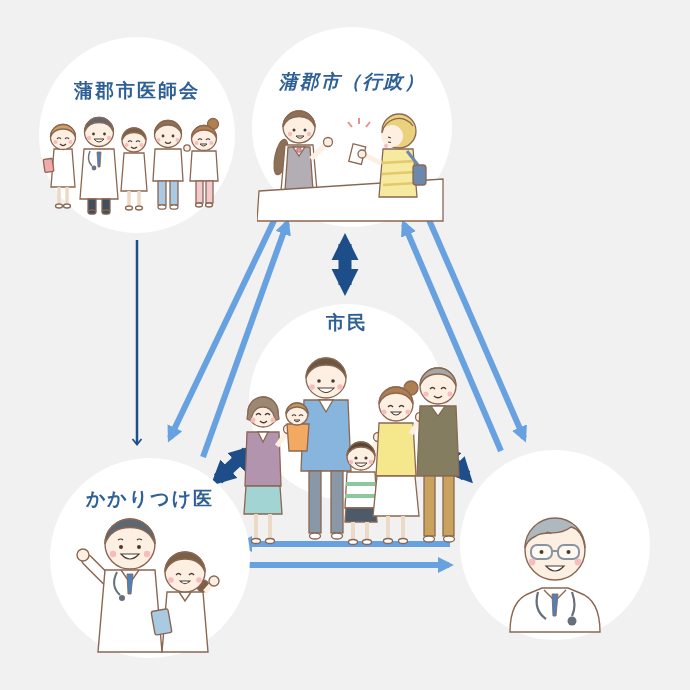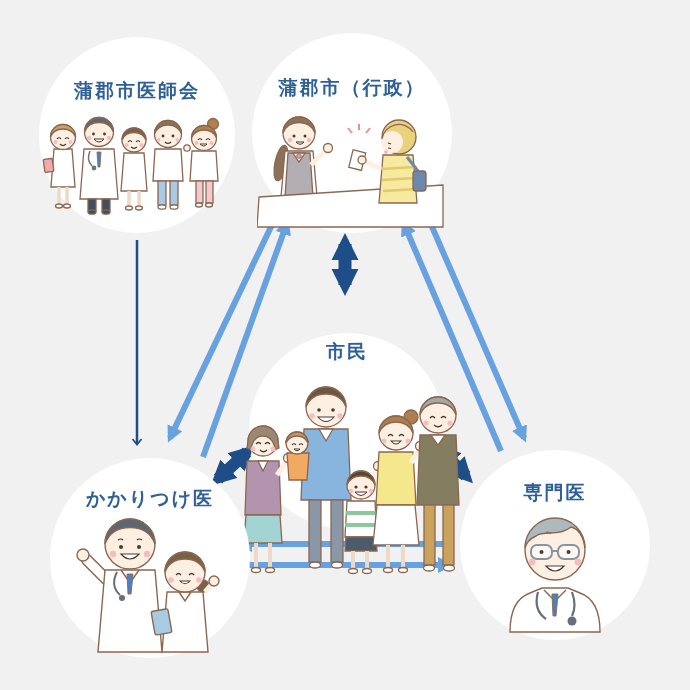--- a/index.html
+++ b/index.html
@@ -17,23 +17,23 @@
   }
   .node-label{
     position:absolute;left:0;width:100%;
     text-align:center;font-weight:bold;
     font-size:19px;letter-spacing:2px;
     color:#2e6096;z-index:4;white-space:nowrap;
   }
   .illus{position:absolute;z-index:3;}
   #n-assoc{left:39px;top:37px;width:196px;height:196px;}
   #n-assoc .node-label{top:41px;}
-  #n-gov{left:252px;top:33px;width:200px;height:200px;}
+  #n-gov{left:252px;top:27px;width:200px;height:200px;font-style:italic;}
   #n-gov .node-label{top:42px;}
-  #n-citizens{left:249px;top:304px;width:196px;height:196px;margin-top:29px;}
+  #n-citizens{left:249px;top:304px;width:196px;height:196px;}
   #n-citizens .node-label{top:6px;}
   #n-family{left:50px;top:458px;width:200px;height:200px;}
   #n-family .node-label{top:28px;font-family:Liberation Mono, monospace;}
   #n-spec{left:460px;top:450px;width:190px;height:190px;}
   #n-spec .node-label{top:30px;}
 </style>
 </head>
 <body>
 
 <div class="stage">
@@ -323,21 +323,20 @@
         <path d="M110,66 a20,20 0 0 1 40,0 q-5,-13 -20,-13 q-15,0 -20,13 z" fill="#7c6046"></path>
       </g>
       <path d="M121,69 q2.5,-3 5,0 M134,69 q2.5,-3 5,0" fill="none" stroke="#4a3a30" stroke-width="1.3"></path>
       <path d="M125,75 q5,5.5 10,0 z" fill="#fff" stroke="#4a3a30" stroke-width="1.1"></path>
       <circle cx="116" cy="74" r="2.8" fill="#f6bcbe"></circle>
         <circle cx="144" cy="74" r="2.8" fill="#f6bcbe"></circle>
     </svg>
   </div>
 
   <div class="node" id="n-spec">
-    <div class="node-label">専門医</div>
     <svg class="illus" style="left:20px;top:52px;" width="150" height="132" viewBox="0 0 150 132">
       <g stroke="#8a6752" stroke-width="1.4">
         <path d="M30,130 q0,-32 20,-39 l12,-5 h26 l12,5 q20,7 20,39 z" fill="#fff"></path>
         <path d="M64,88 L75,99 L86,88" fill="none"></path>
         <path d="M72,92 L78,92 L76,114 L73,114 z" fill="#4c80bf" stroke-width="0.9"></path>
         <path d="M58,90 q-5,18 8,27 M92,90 q5,14 0,24" fill="none" stroke="#66707c" stroke-width="2.2"></path>
         <circle cx="92" cy="119" r="4.5" fill="#66707c" stroke="none"></circle>
         <circle cx="75" cy="48" r="30" fill="#fdf0e2"></circle>
         <path d="M45,46 a30,30 0 0 1 60,0 q-2,-18 -14,-21 q-7,6 -21,6 q-10,0 -14,3 q-9,4 -11,12 z" fill="#aeb9bf"></path>
       </g>

